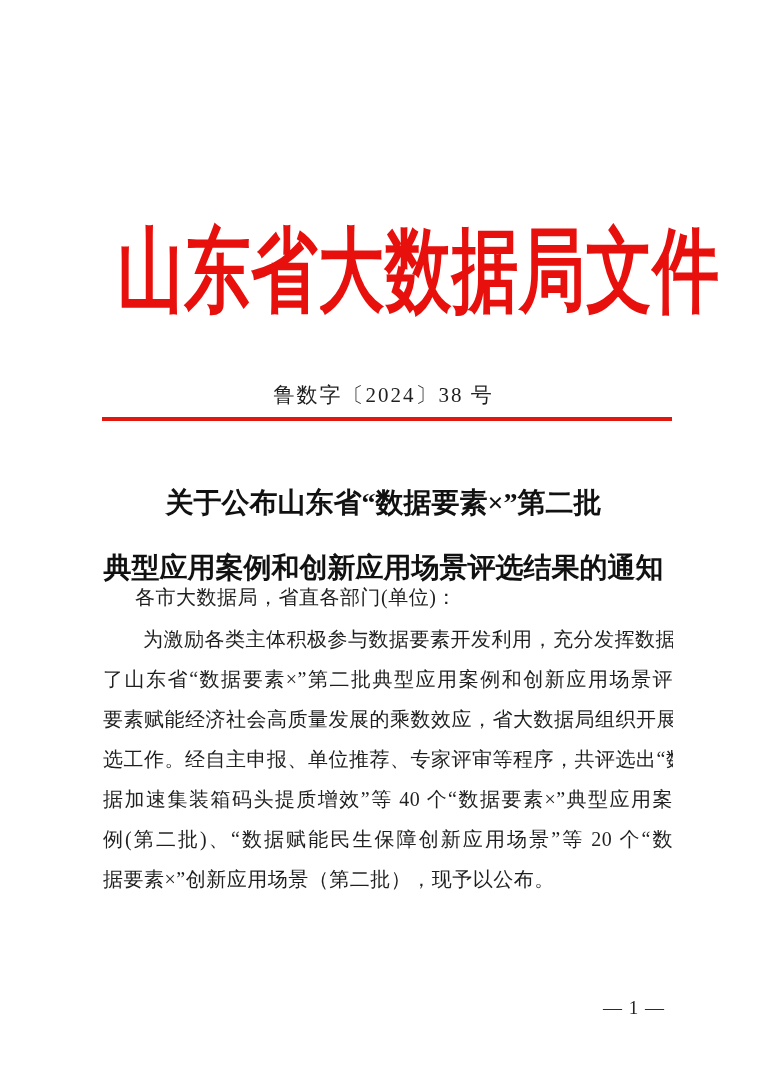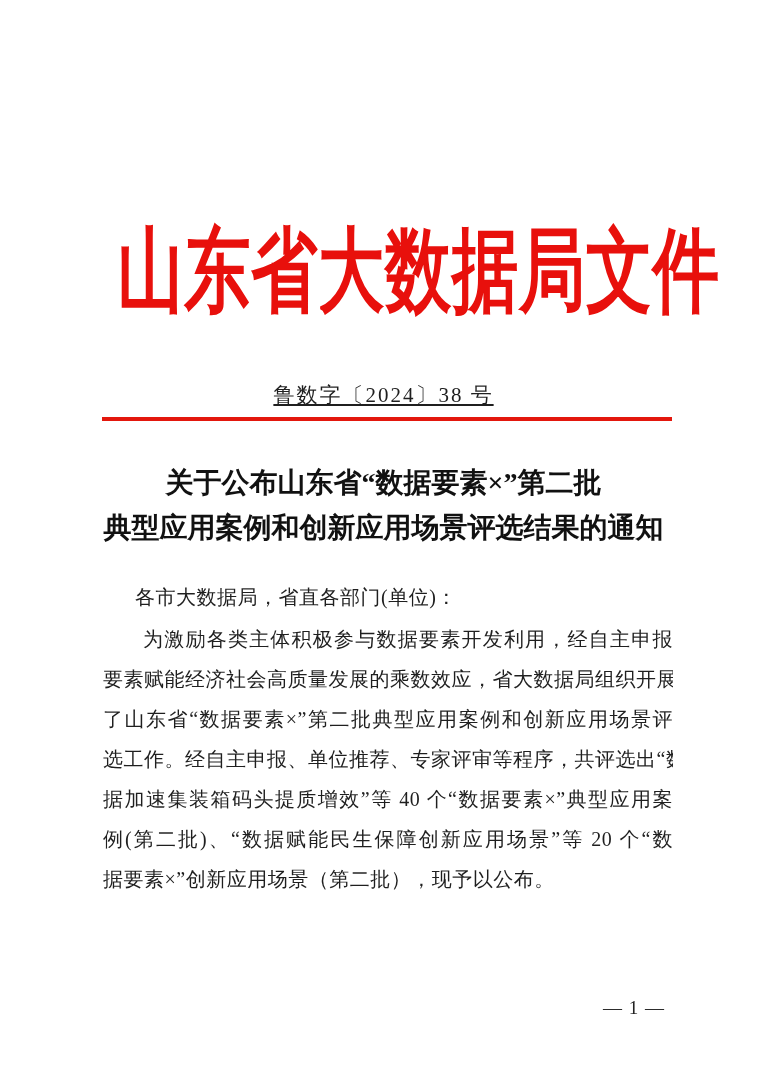--- a/index.html
+++ b/index.html
@@ -39,39 +39,38 @@
   }
   .doc-number {
     position: absolute;
     top: 381px; left: 0;
     width: 767px;
     text-align: center;
     font-size: 21px;
     letter-spacing: 2px;
     color: var(--text-black, #1f1f1f);
     white-space: nowrap;
-    text-decoration: underline;
   }
   .red-rule {
     position: absolute;
     top: 417px; left: 102px;
     width: 570px; height: 4px;
     background: var(--rule-red, #e3170d);
   }
   .doc-title {
     position: absolute;
     top: 460px; left: 0;
     width: 767px;
     text-align: center;
     font-weight: bold;
     font-size: 28px;
     line-height: 45px;
     color: #111111;
   }
-  .doc-title .title-line { white-space: nowrap; }
+  .doc-title .title-line { white-space: nowrap; margin-top: 20px; }
   .doc-body {
     position: absolute;
     top: 577px; left: 103px;
     width: 570px;
     font-size: 20px;
     line-height: 40px;
     color: var(--text-black, #1f1f1f);
     letter-spacing: 0.5px;
   }
   .salutation {
@@ -113,23 +112,23 @@
 
   <div class="red-rule"></div>
 
   <div class="doc-title">
     <div class="title-line">关于公布山东省“数据要素×”第二批</div>
     <div class="title-line">典型应用案例和创新应用场景评选结果的通知</div>
   </div>
 
   <div class="doc-body">
     <div class="salutation">各市大数据局，省直各部门(单位)：</div>
-    <div class="body-line first-line">为激励各类主体积极参与数据要素开发利用，经自主申报</div>
+    <div class="body-line first-line">为激励各类主体积极参与数据要素开发利用，充分发挥数据</div>
+    <div class="body-line">了山东省“数据要素×”第二批典型应用案例和创新应用场景评</div>
     <div class="body-line">要素赋能经济社会高质量发展的乘数效应，省大数据局组织开展</div>
-    <div class="body-line">了山东省“数据要素×”第二批典型应用案例和创新应用场景评</div>
     <div class="body-line">选工作。经自主申报、单位推荐、专家评审等程序，共评选出“数</div>
     <div class="body-line">据加速集装箱码头提质增效”等 40 个“数据要素×”典型应用案</div>
     <div class="body-line">例(第二批)、“数据赋能民生保障创新应用场景”等 20 个“数</div>
     <div class="body-line last-line">据要素×”创新应用场景（第二批），现予以公布。</div>
   </div>
 
   <div class="page-number">— 1 —</div>
 
 </div>
 

